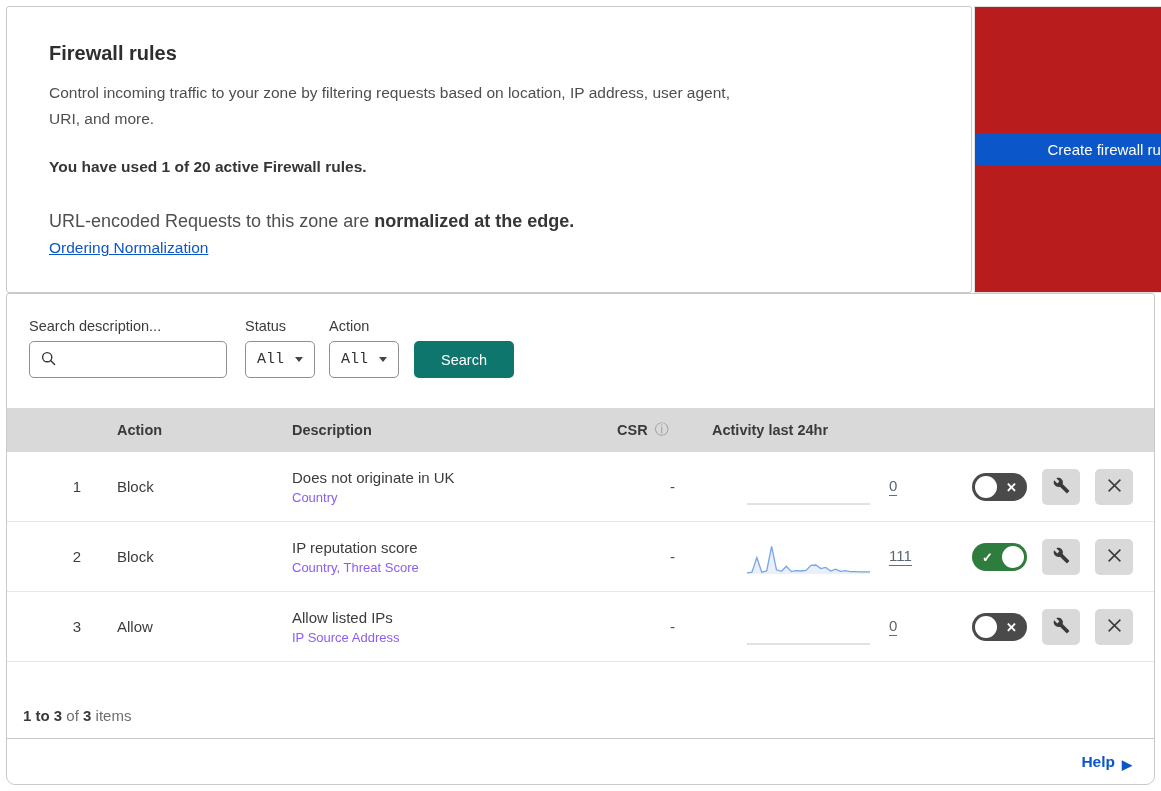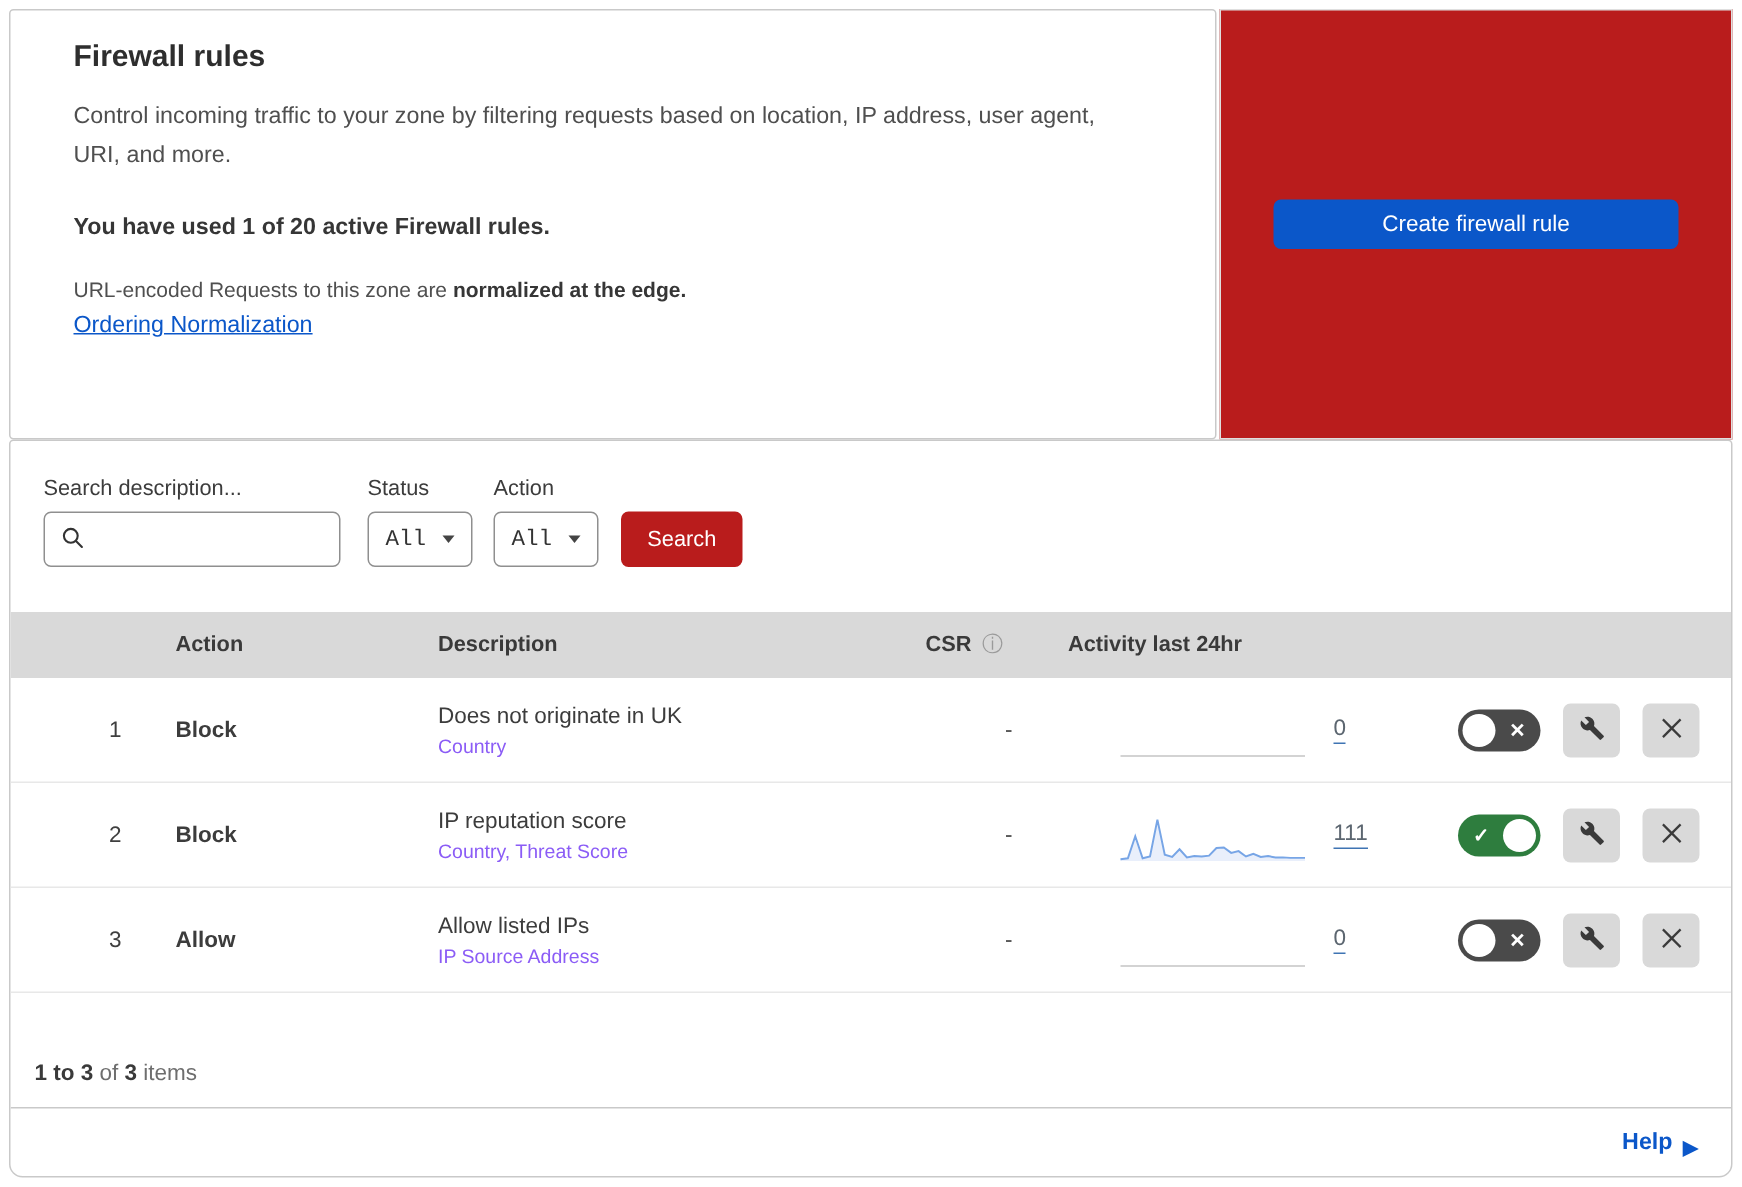--- a/index.html
+++ b/index.html
@@ -2,56 +2,56 @@
 <html><head>
 <meta charset="utf-8">
 <style>
   * { box-sizing: border-box; margin: 0; padding: 0; }
   html,body { background:#fff; }
   body { font-family:"Liberation Sans", sans-serif; color:#3c3c3c; width:1161px; height:791px; }
   .page { width:1161px; height:791px; padding:6px; display:flex; flex-direction:column; }
 
   
   .top { display:flex; gap:2px; height:287px; flex:none; }
-  .intro-card { width:805px; flex:none; background:#fff; border:1px solid #c9c9c9; border-radius:3px; padding:20px 42px; }
+  .intro-card { width:966px; flex:none; background:#fff; border:1px solid #c9c9c9; border-radius:3px; padding:35px 42px; }
   .intro-title { font-size:20px; font-weight:700; color:#2e2e2e; margin-bottom:15px; }
   .intro-desc { font-size:15.5px; color:#4f4f4f; line-height:1.65; max-width:715px; }
   .intro-usage { font-size:15.5px; font-weight:700; color:#363636; margin-top:27px; }
-  .intro-norm { font-size:14px; color:#4f4f4f; margin-top:24px; }
+  .intro-norm { font-size:18px; color:#4f4f4f; margin-top:35px; }
   .intro-norm .bold { font-weight:700; color:#363636; }
   .intro-link { display:inline-block; margin-top:7px; font-size:15.5px; color:#0b57c9; text-decoration:underline; cursor:pointer; }
 
   .actions-panel { flex:1; background:#b91c1c; border:1px solid #dfdfdf; display:flex; flex-direction:column; justify-content:center; align-items:center; gap:9px; }
   .btn-primary { width:270px; height:33px; background:#0b57c9; color:#fff; font-size:15px; border:none; border-radius:5px; cursor:pointer; font-family:inherit; }
 
   
   .main-card { margin-top:0; border:1px solid #c9c9c9; border-top:1px solid #c9c9c9; border-radius:3px 3px 9px 9px; background:#fff; height:492px; display:flex; flex-direction:column; overflow:hidden; }
 
   
   .filters { display:flex; align-items:flex-end; padding:24px 20px 30px 22px; flex:none; }
   .fgroup { display:flex; flex-direction:column; }
   .flabel { font-size:14.5px; color:#3c3c3c; margin-bottom:7px; }
   .search-wrap { position:relative; }
   .search-box { width:198px; height:37px; border:1px solid #8f8f8f; border-radius:5px; padding:0 10px 0 36px; font-size:14px; font-family:inherit; color:#333; background:#fff; }
   .search-icon { position:absolute; left:12px; top:10px; }
   .dropdown { height:37px; border:1px solid #8f8f8f; border-radius:5px; background:#fff; display:flex; align-items:center; gap:11px; padding:0 11px; font-size:15px; color:#333; cursor:pointer;font-family:Liberation Mono, monospace; }
   .caret { width:0; height:0; border-left:4.5px solid transparent; border-right:4.5px solid transparent; border-top:5.5px solid #444; }
   .gap18 { margin-left:18px; } .gap14 { margin-left:14px; }
-  .btn-search { margin-left:15px; width:81px; height:37px; background:#b91c1c; color:#fff; border:none; border-radius:5px; font-size:14.5px; font-family:inherit; cursor:pointer; }
+  .btn-search { margin-left:15px; width:100px; height:37px; background:#0f766e; color:#fff; border:none; border-radius:5px; font-size:14.5px; font-family:inherit; cursor:pointer; }
   .btn-ordering { margin-left:auto; height:37px; background:#d9d9d9; border:none; border-radius:5px; padding:0 17px; display:flex; align-items:center; gap:9px; font-size:14.5px; color:#333; font-family:inherit; cursor:pointer; }
 
   
   .thead, .trow { display:grid; grid-template-columns:90px 175px 325px 115px 215px 1fr; align-items:center; }
   .thead { background:#d9d9d9; height:44px; flex:none; font-size:14.5px; font-weight:700; color:#3a3a3a; }
   .th-pad { padding-left:20px; }
   .th-csr { padding-left:20px; display:flex; align-items:center; gap:7px; }
   .info-icon { color:#9a9a9a; font-size:14px; font-weight:400; }
   .trow { height:70px; border-bottom:1px solid #e8e8e8; font-size:15px; flex:none; }
   .cell-index { text-align:right; padding-right:16px; color:#3f3f3f; }
-  .cell-action { padding-left:20px; color:#3c3c3c;font-weight:bold; }
+  .cell-action { padding-left:20px; color:#3c3c3c; }
   .cell-desc { padding-left:20px; }
   .desc-main { font-size:15px; color:#3c3c3c; margin-bottom:4px; }
   .desc-sub { font-size:13px; color:#8b5cf6; }
   .cell-csr { padding-left:36px; text-align:center; color:#4a4a4a; }
   .cell-activity { display:flex; align-items:center; padding-left:34px; }
   .spark { width:125px; height:38px; flex:none; }
   .count-link { margin-left:18px; font-size:15px; color:#5c6670; text-decoration:none; border-bottom:1px solid #3f74b3; padding-bottom:1px; cursor:pointer; }
   .cell-controls { display:flex; align-items:center; justify-content:flex-end; gap:15px; padding-right:21px; }
 
   .toggle { width:55px; height:28px; border-radius:14px; position:relative; cursor:pointer; flex:none; }

